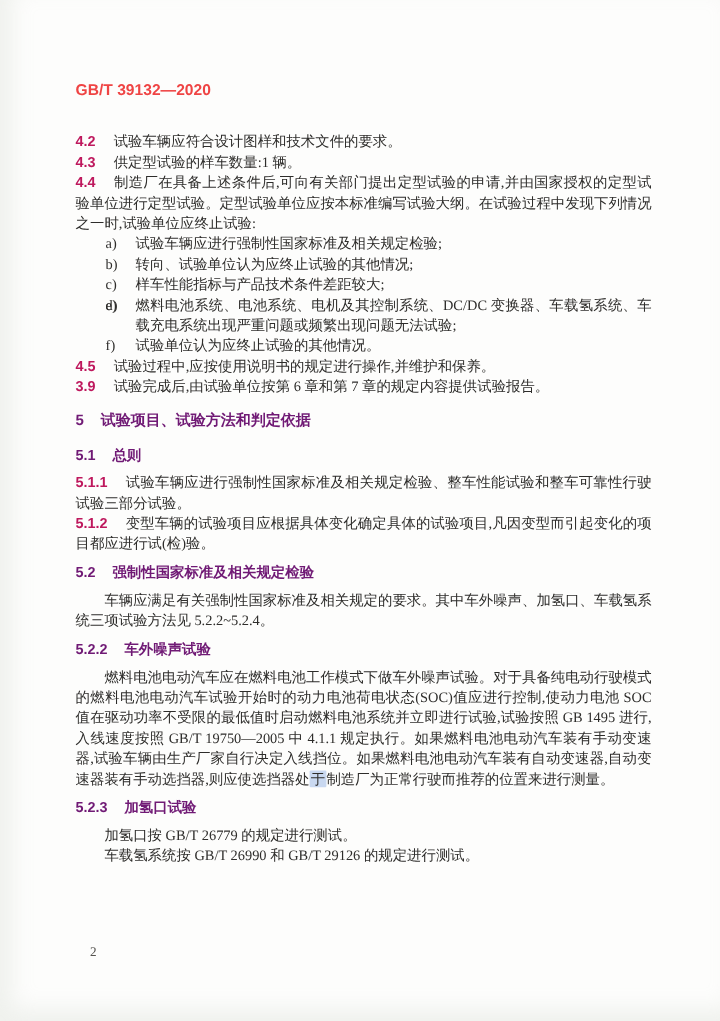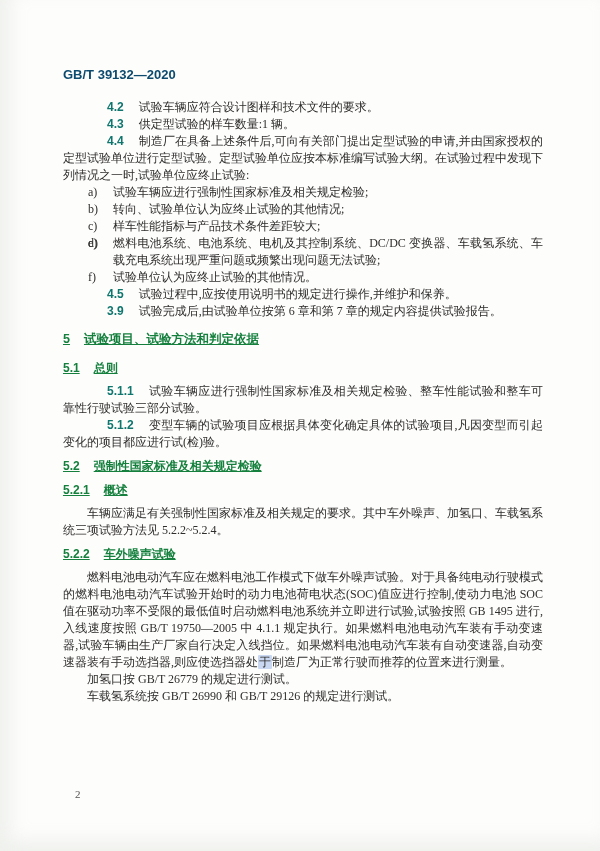--- a/index.html
+++ b/index.html
@@ -18,49 +18,47 @@
     font-family: "Liberation Serif", "DejaVu Serif", serif;
     font-size: 12px;
     line-height: 17px;
     color: #2e2d2b;
     overflow: hidden;
   }
   .doc-header {
     font-family: "Liberation Sans", "DejaVu Sans", sans-serif;
     font-weight: bold;
     font-size: 13px;
-    color: #0c4a6e;
-    margin: 0 0 16px 0;
+    color: #ef4444;
+    margin: 0 0 27px 0;
   }
   p { margin: 0; }
   .clause {
     text-align: justify;
   }
   .clause .num {
     font-family: "Liberation Sans", "DejaVu Sans", sans-serif;
     font-weight: bold;
-    color: #0f766e;
+    color: #be185d;
     margin-right: 15px;
-    margin-left: 44px;
   }
   .li {
     position: relative;
     padding-left: 50px;
     text-align: justify;
   }
   .li .lnum {
     position: absolute;
     left: 25px;
   }
   .hd {
     font-family: "Liberation Sans", "DejaVu Sans", sans-serif;
     font-weight: bold;
-    color: #15803d;
+    color: #701a75;
     margin: 7px 0 6px 0;
-    text-decoration: underline;
   }
   .hd .num { margin-right: 14px; }
   .hd-top {
     margin: 11px 0 12px 0;
     font-size: 12.5px;
   }
   .para {
     text-indent: 2em;
     text-align: justify;
   }
@@ -103,28 +101,28 @@
   <p class="hd hd-top"><span class="num">5</span><span>试验项目、试验方法和判定依据</span></p>
 
   <p class="hd"><span class="num">5.1</span><span>总则</span></p>
 
   <p class="clause"><span class="num">5.1.1</span><span>试验车辆应进行强制性国家标准及相关规定检验、整车性能试验和整车可靠性行驶试验三部分试验。</span></p>
 
   <p class="clause"><span class="num">5.1.2</span><span>变型车辆的试验项目应根据具体变化确定具体的试验项目,凡因变型而引起变化的项目都应进行试(检)验。</span></p>
 
   <p class="hd"><span class="num">5.2</span><span>强制性国家标准及相关规定检验</span></p>
 
-  <p class="hd"><span class="num">5.2.1</span><span>概述</span></p>
 
   <p class="para"><span>车辆应满足有关强制性国家标准及相关规定的要求。其中车外噪声、加氢口、车载氢系统三项试验方法见 5.2.2~5.2.4。</span></p>
 
   <p class="hd"><span class="num">5.2.2</span><span>车外噪声试验</span></p>
 
   <p class="para"><span>燃料电池电动汽车应在燃料电池工作模式下做车外噪声试验。对于具备纯电动行驶模式的燃料电池电动汽车试验开始时的动力电池荷电状态(SOC)值应进行控制,使动力电池 SOC 值在驱动功率不受限的最低值时启动燃料电池系统并立即进行试验,试验按照 GB 1495 进行,入线速度按照 GB/T 19750—2005 中 4.1.1 规定执行。如果燃料电池电动汽车装有手动变速器,试验车辆由生产厂家自行决定入线挡位。如果燃料电池电动汽车装有自动变速器,自动变速器装有手动选挡器,则应使选挡器处</span><span class="hl" style="background:#c9d8f0">于</span><span>制造厂为正常行驶而推荐的位置来进行测量。</span></p>
 
+  <p class="hd"><span class="num">5.2.3</span><span>加氢口试验</span></p>
 
   <p class="para"><span>加氢口按 GB/T 26779 的规定进行测试。</span></p>
 
 
   <p class="para"><span>车载氢系统按 GB/T 26990 和 GB/T 29126 的规定进行测试。</span></p>
 
   <div class="page-number">2</div>
 
 </div>
 

